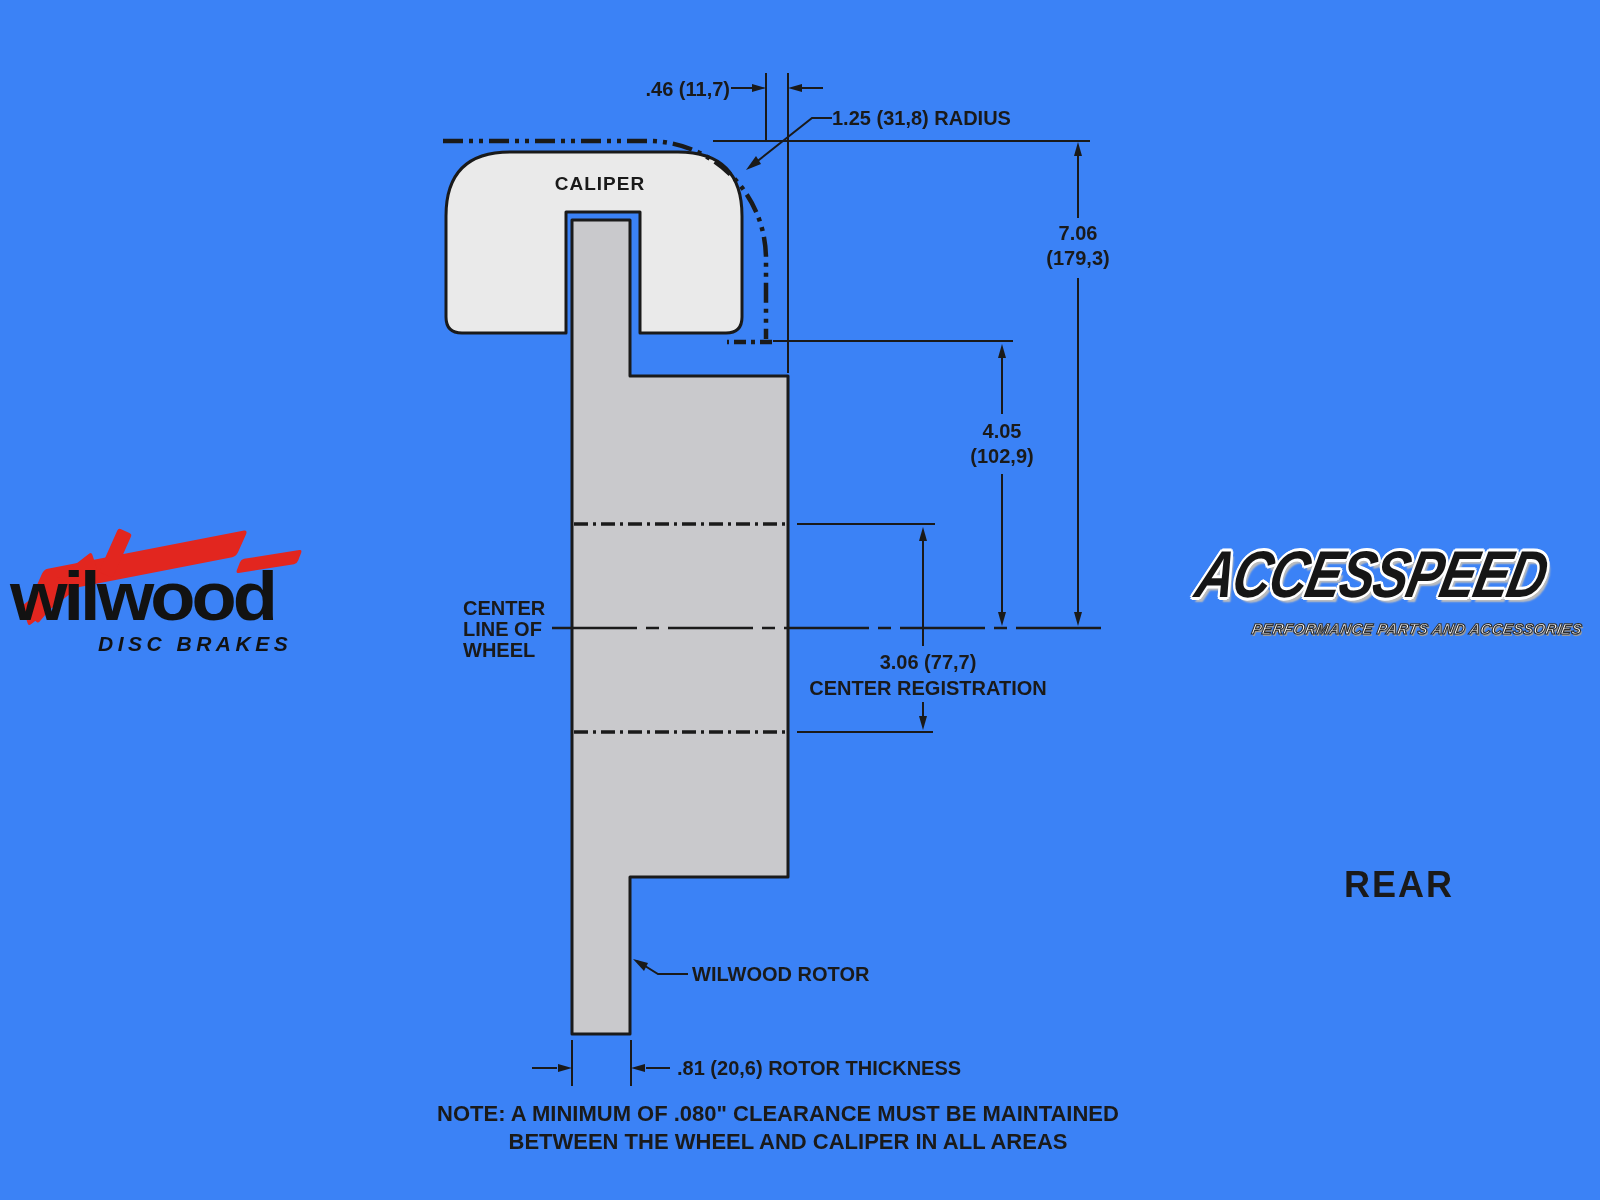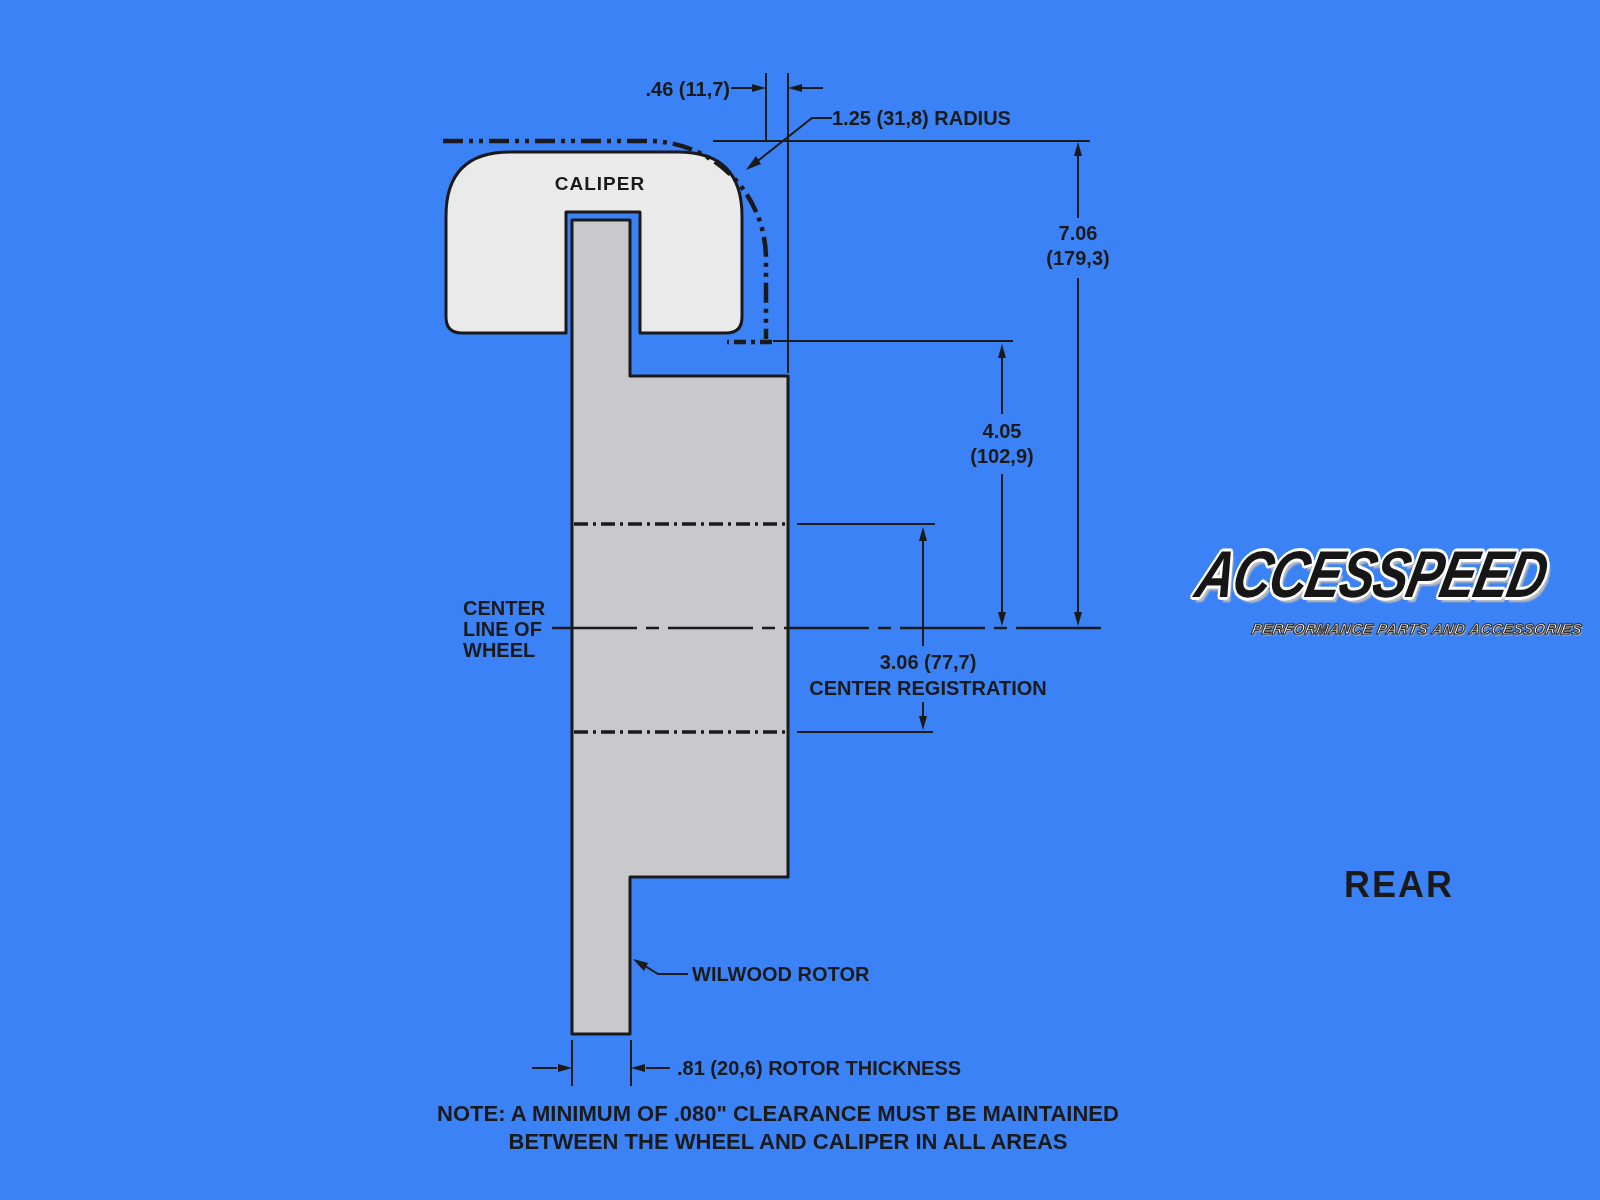--- a/index.html
+++ b/index.html
@@ -130,19 +130,28 @@
       <polygon points="631,1068 645,1064 645,1072" fill="#1a1a1a" stroke="none"></polygon>
     </g>
     <text class="dimtext" x="677" y="1075">.81 (20,6) ROTOR THICKNESS</text>
 
     <text class="notetext" x="778" y="1121" text-anchor="middle">NOTE: A MINIMUM OF .080" CLEARANCE MUST BE MAINTAINED</text>
     <text class="notetext" x="788" y="1149" text-anchor="middle">BETWEEN THE WHEEL AND CALIPER IN ALL AREAS</text>
 
     <text class="reartext" x="1399" y="897" text-anchor="middle">REAR</text>
   </svg>
 
+  <div class="wilwood">
+    <div class="sw sw1"></div>
+    <div class="sw sw2"></div>
+    <div class="sw sw3"></div>
+    <div class="sw sw4"></div>
+    <div class="sw sw5"></div>
+    <div class="word">wilwood</div>
+    <div class="tag">DISC BRAKES</div>
+  </div>
 
   <div class="accesspeed">
     <div class="word">ACCESSPEED</div>
     <div class="tag">PERFORMANCE PARTS AND ACCESSORIES</div>
   </div>
 
 </div>
 
 </body></html>

